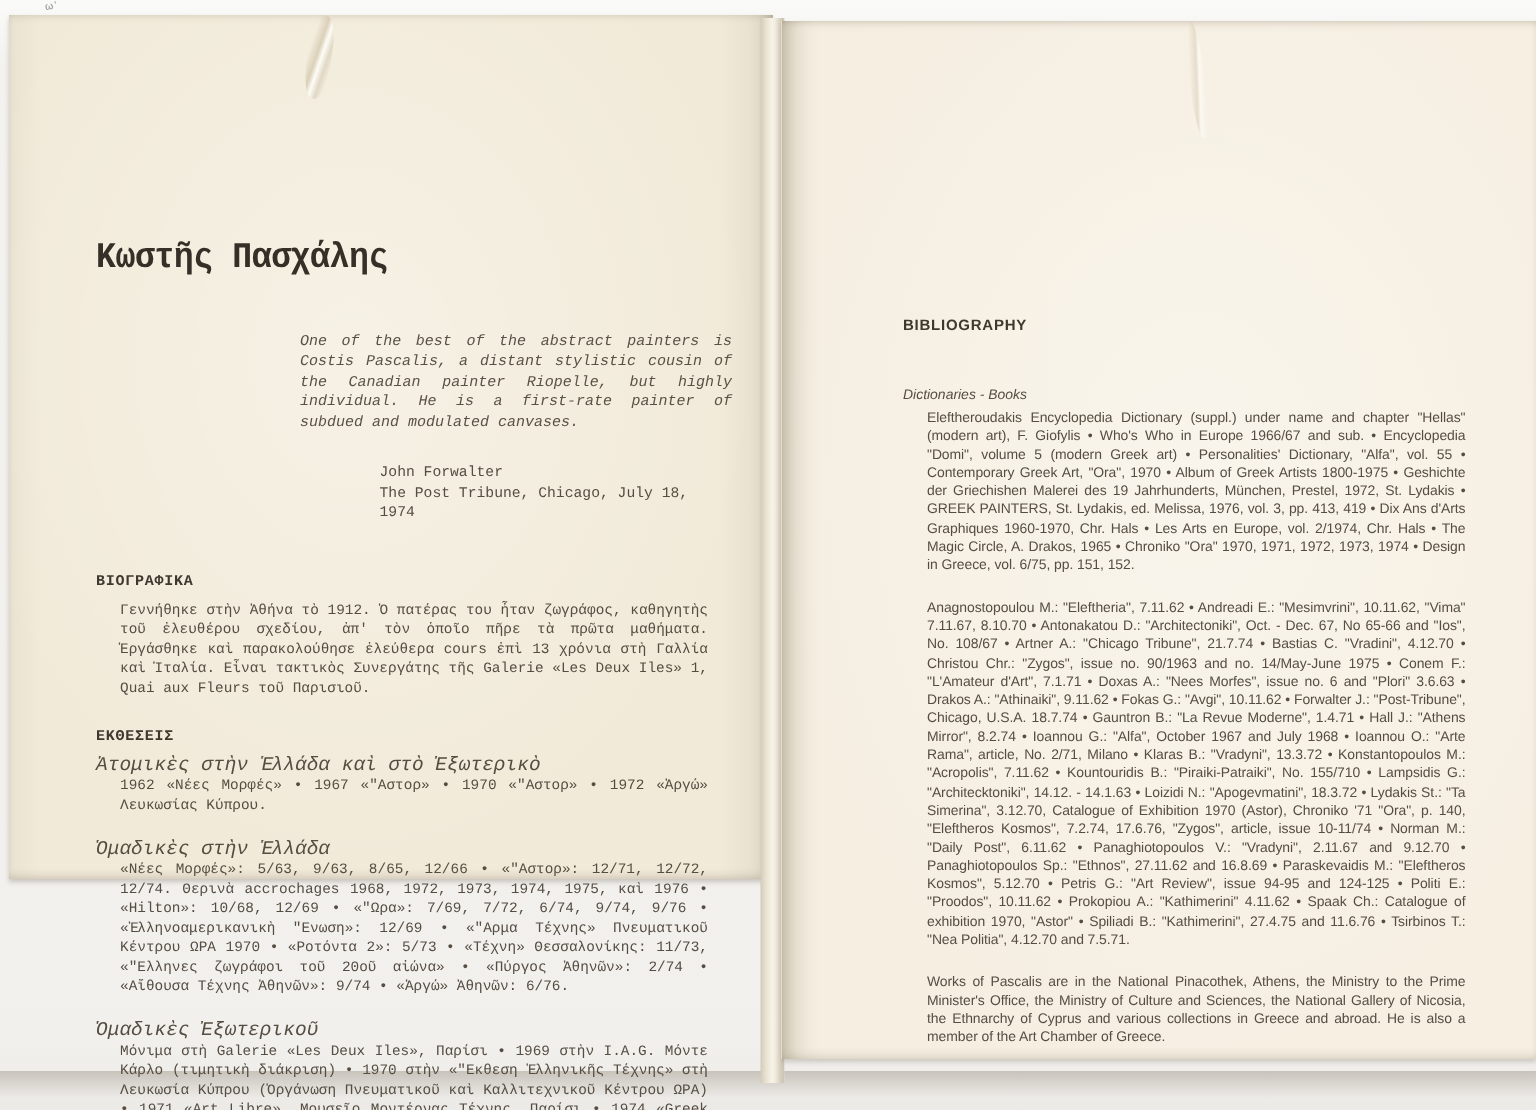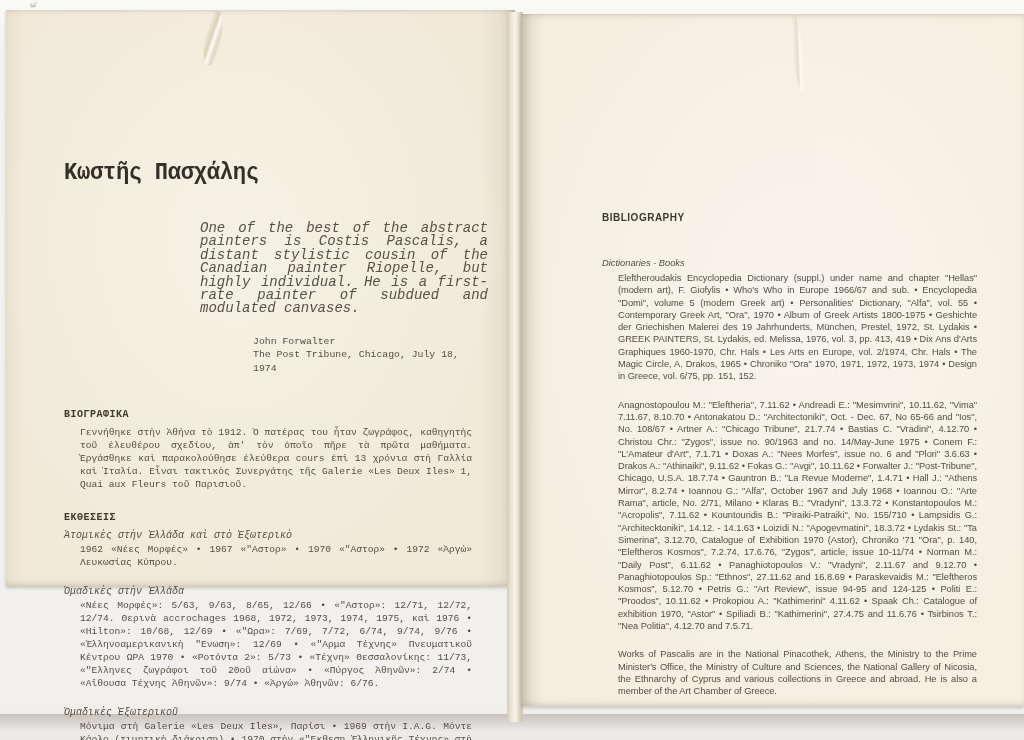--- a/index.html
+++ b/index.html
@@ -52,23 +52,23 @@
     letter-spacing:-0.3px;transform:scaleX(.92);transform-origin:left;
   }
   .h-small{
     margin:0;font-size:10px;line-height:12px;font-weight:bold;color:#3f382e;letter-spacing:.5px;
   }
   .body-txt{
     margin:16px;font-size:9.6px;line-height:13px;text-align:justify;color:#564d42;
   }
   .col-right .body-txt{font-size:9.3px;line-height:12.3px;letter-spacing:-.05px;}
   .ital{font-style:italic;}
-  .label-line{margin:0;font-size:10px;line-height:13px;color:#564d42;}
+  .label-line{margin:0;font-size:13px;line-height:13px;color:#564d42;}
   .quote{
-    margin:36px 0 0 136px;width:288px;font-size:14px;line-height:13.4px;
+    margin:36px 0 0 136px;width:288px;font-size:10px;line-height:13.4px;
     font-style:italic;text-align:justify;color:#5a5146;
   }
   .attribution{margin:19px 0 0 189px;font-size:9.8px;line-height:13.5px;color:#564d42;}
 </style>
 </head>
 <body>
 
 <div class="scene">
 
   <div class="floor-shadow"></div>

